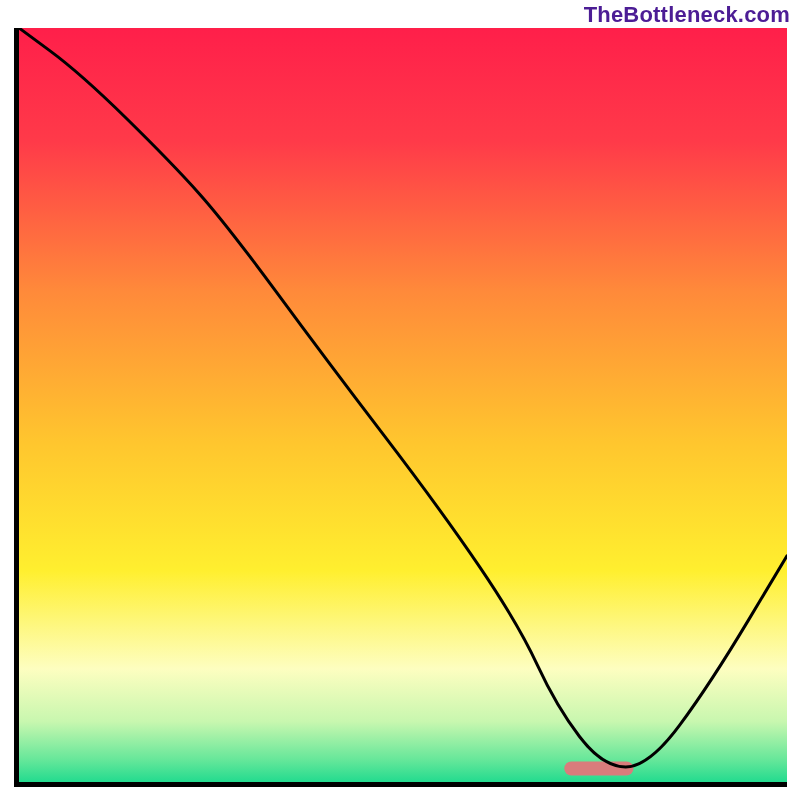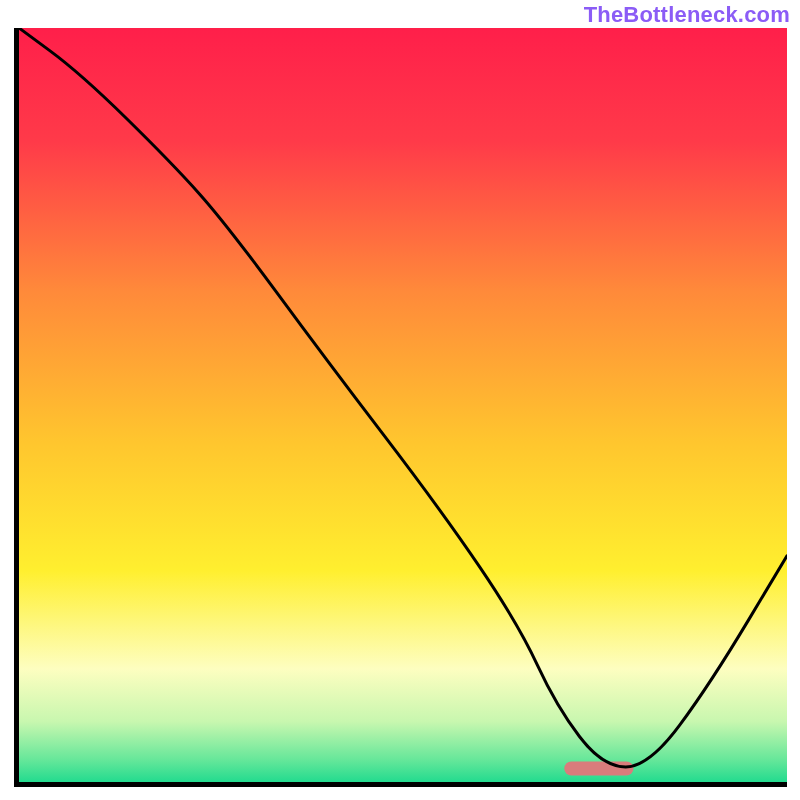--- a/index.html
+++ b/index.html
@@ -10,21 +10,21 @@
     position: relative;
     background: #ffffff;
     font-family: Arial, Helvetica, sans-serif;
   }
   .watermark {
     position: absolute;
     top: 2px;
     right: 10px;
     font-size: 22px;
     font-weight: 600;
-    color: #8b5cf6;
+    color: #4c1d95;
     letter-spacing: 0.2px;
   }
   .chart-frame {
     position: absolute;
     left: 14px;
     top: 28px;
     width: 773px;
     height: 759px;
     border-left: 5px solid #000;
     border-bottom: 5px solid #000;

